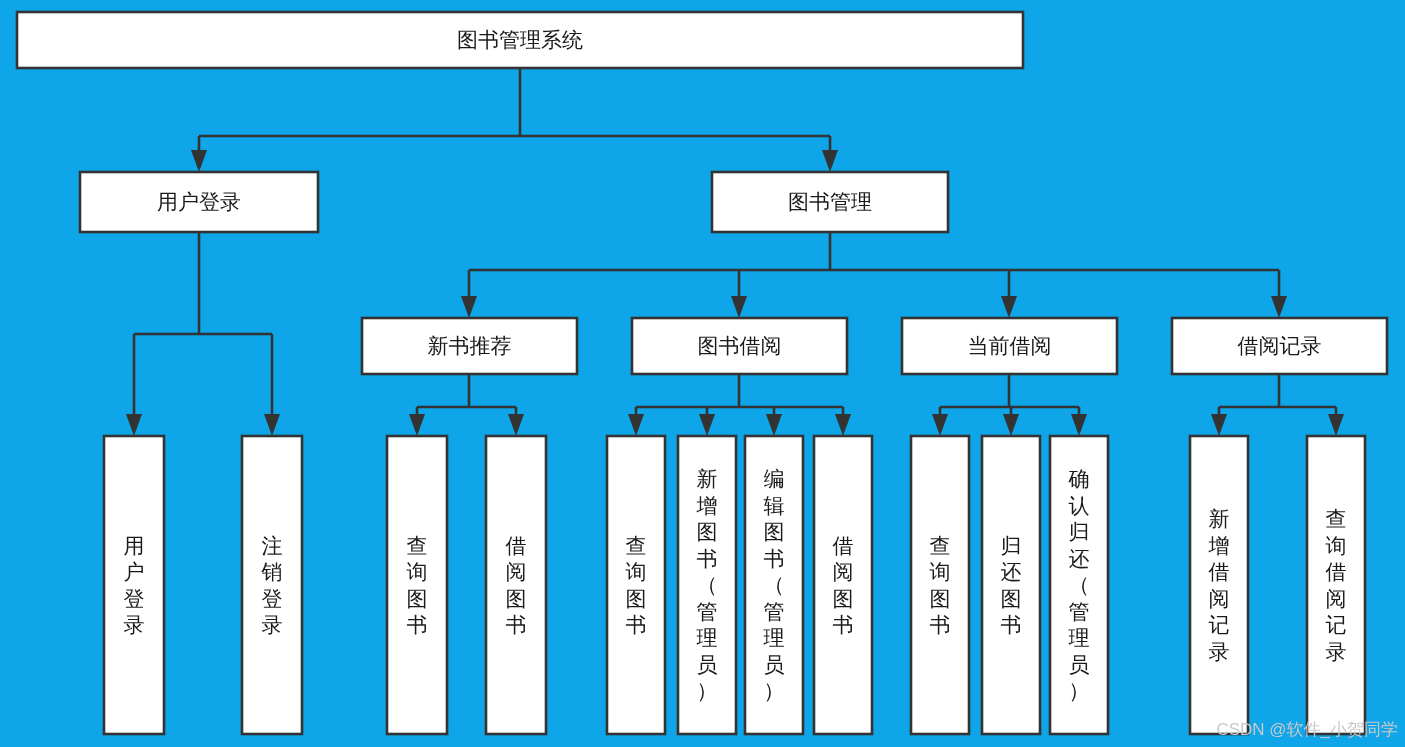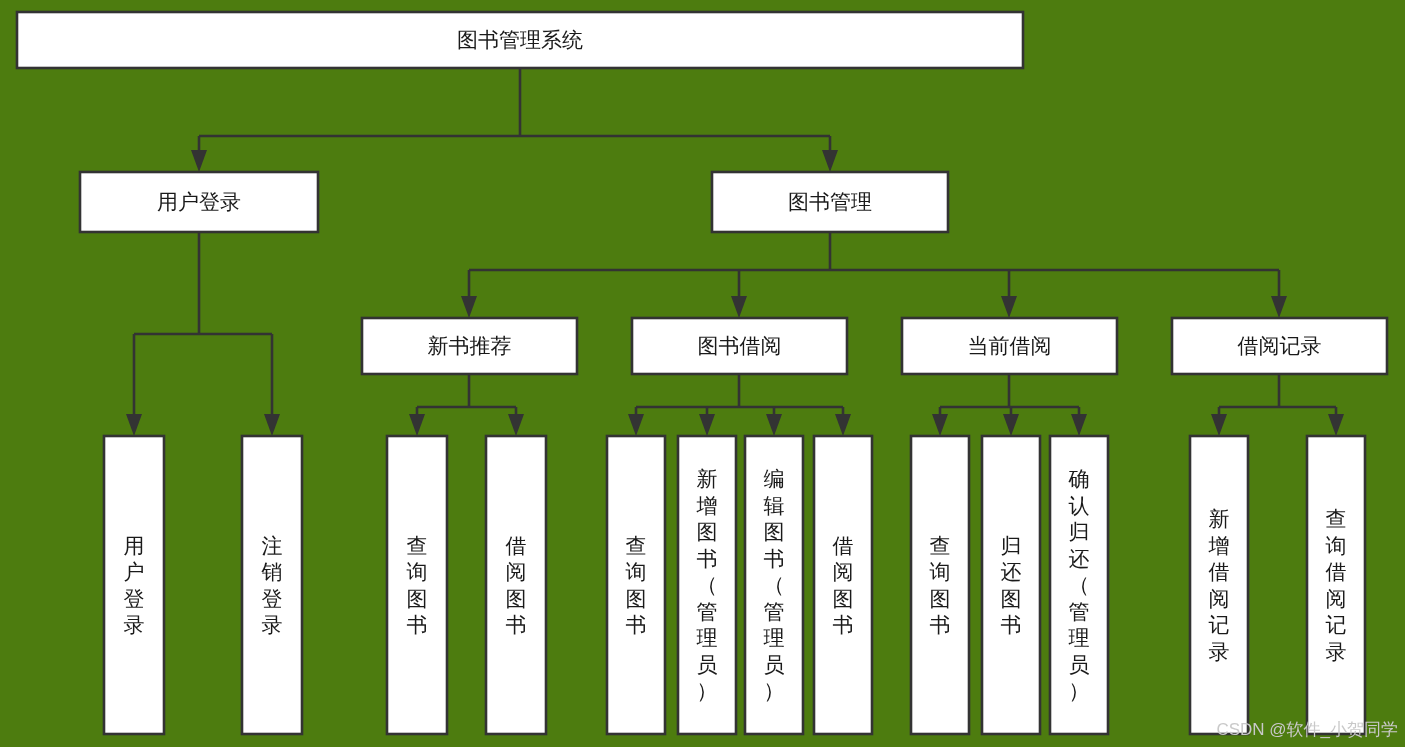--- a/index.html
+++ b/index.html
@@ -8,21 +8,21 @@
     padding: 0;
     background: #ffffff;
   }
   body {
     font-family: "Liberation Sans", "DejaVu Sans", sans-serif;
   }
   #diagram-root {
     position: relative;
     width: 1405px;
     height: 747px;
-    background: #4d7c0f;
+    background: #0ea5e9;
     overflow: hidden;
   }
   svg.diagram-canvas {
     position: absolute;
     top: 0;
     left: 0;
     width: 1405px;
     height: 747px;
     display: block;
   }

